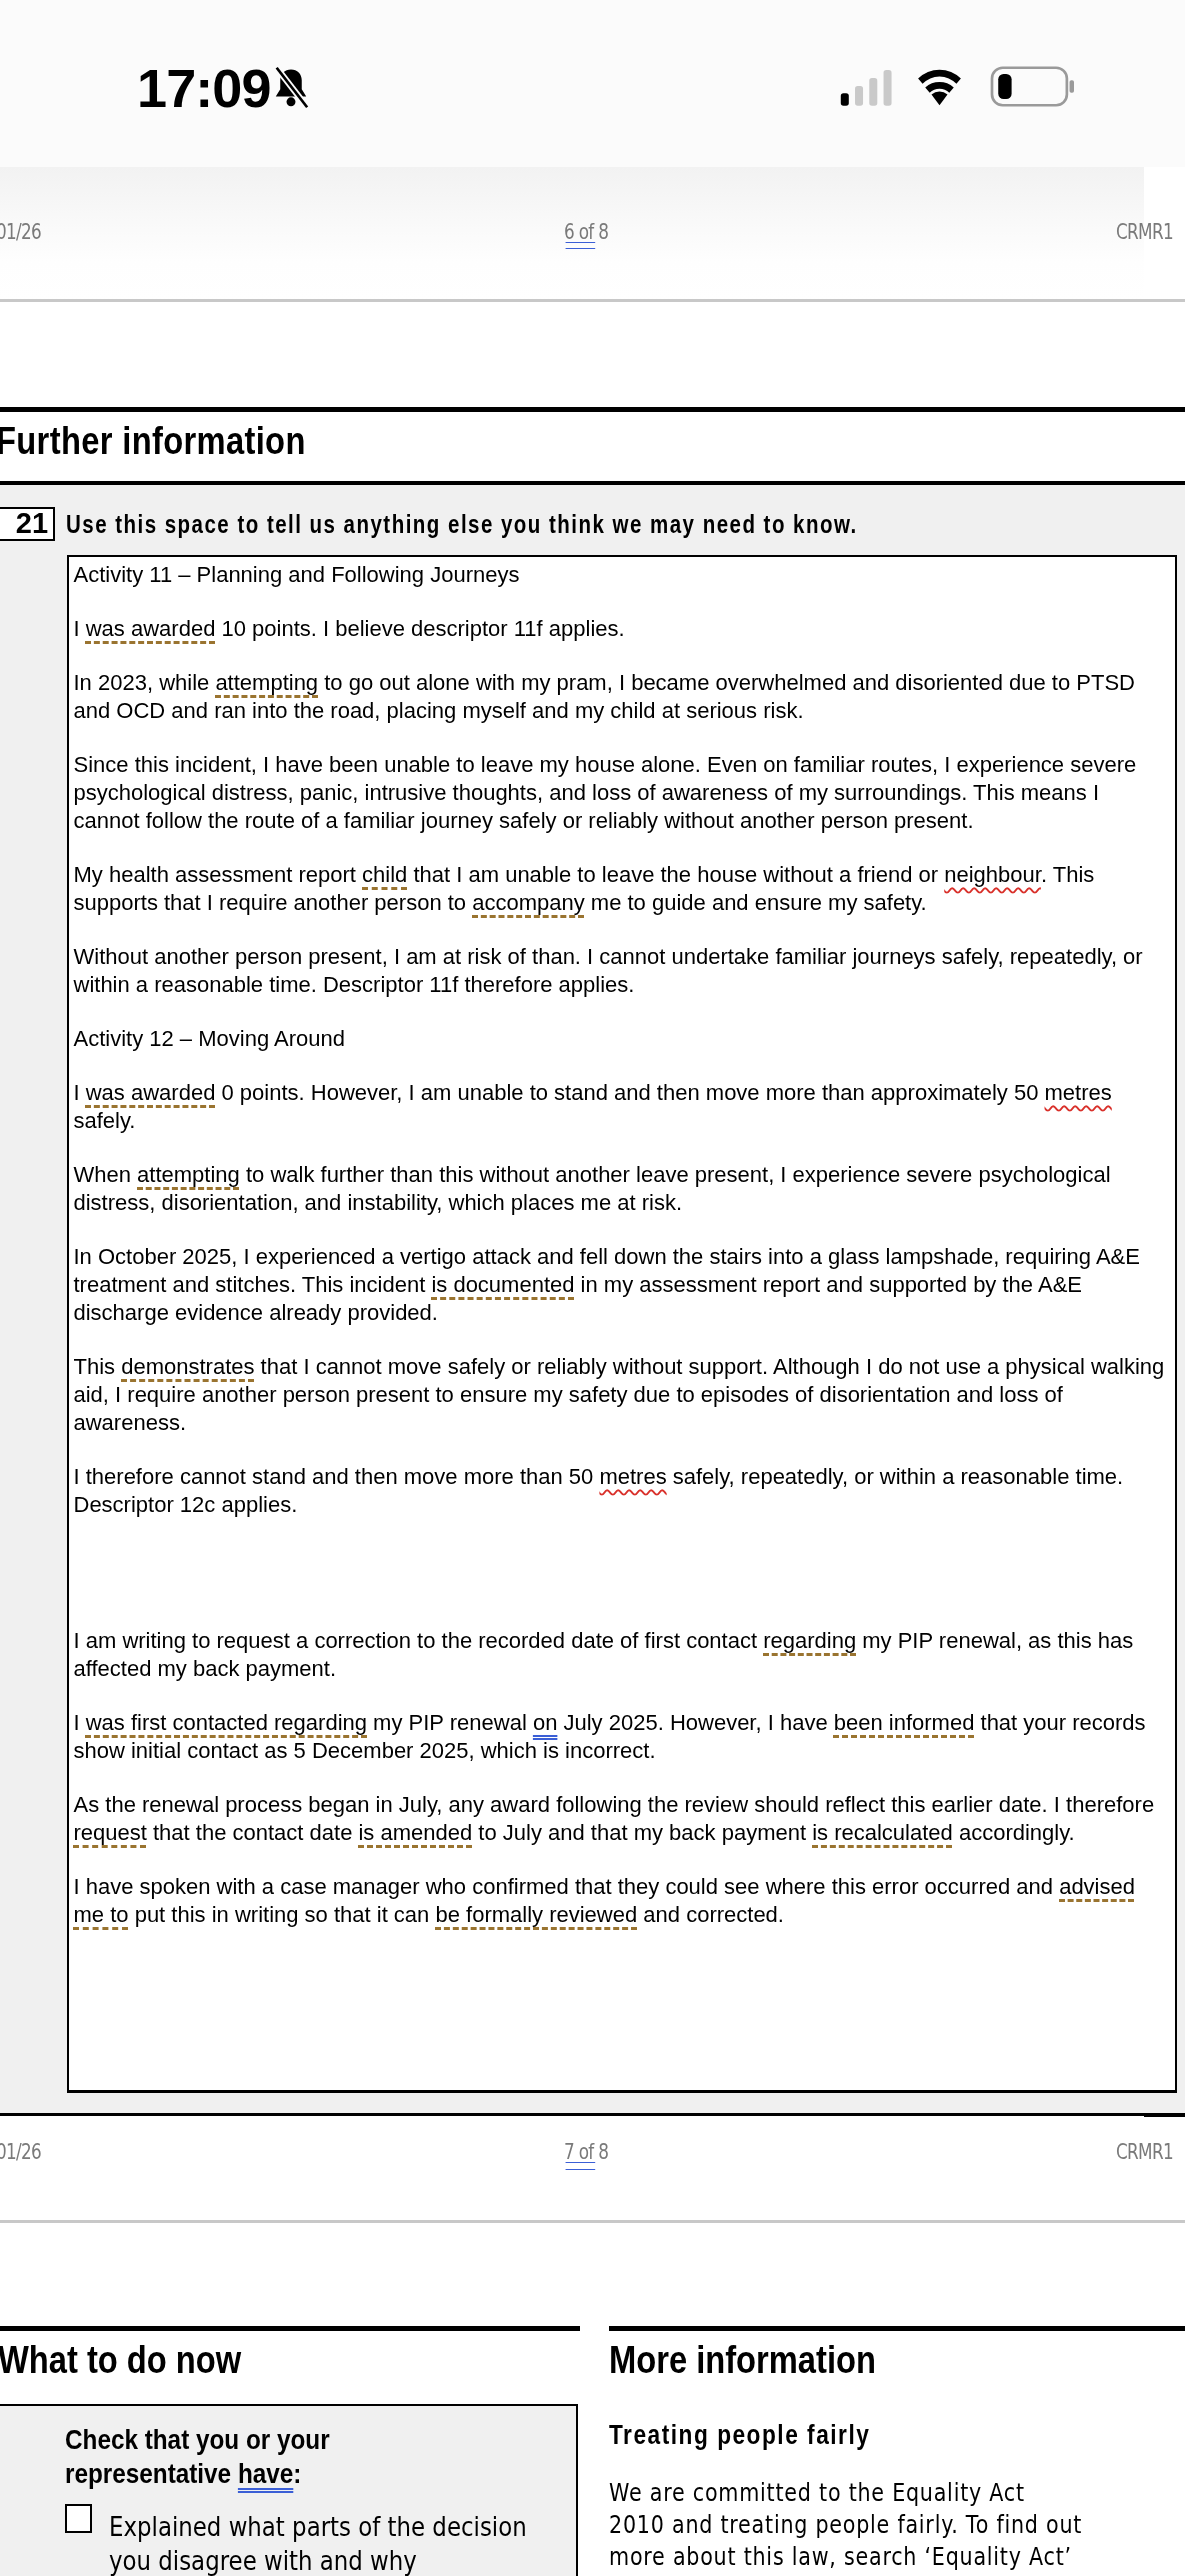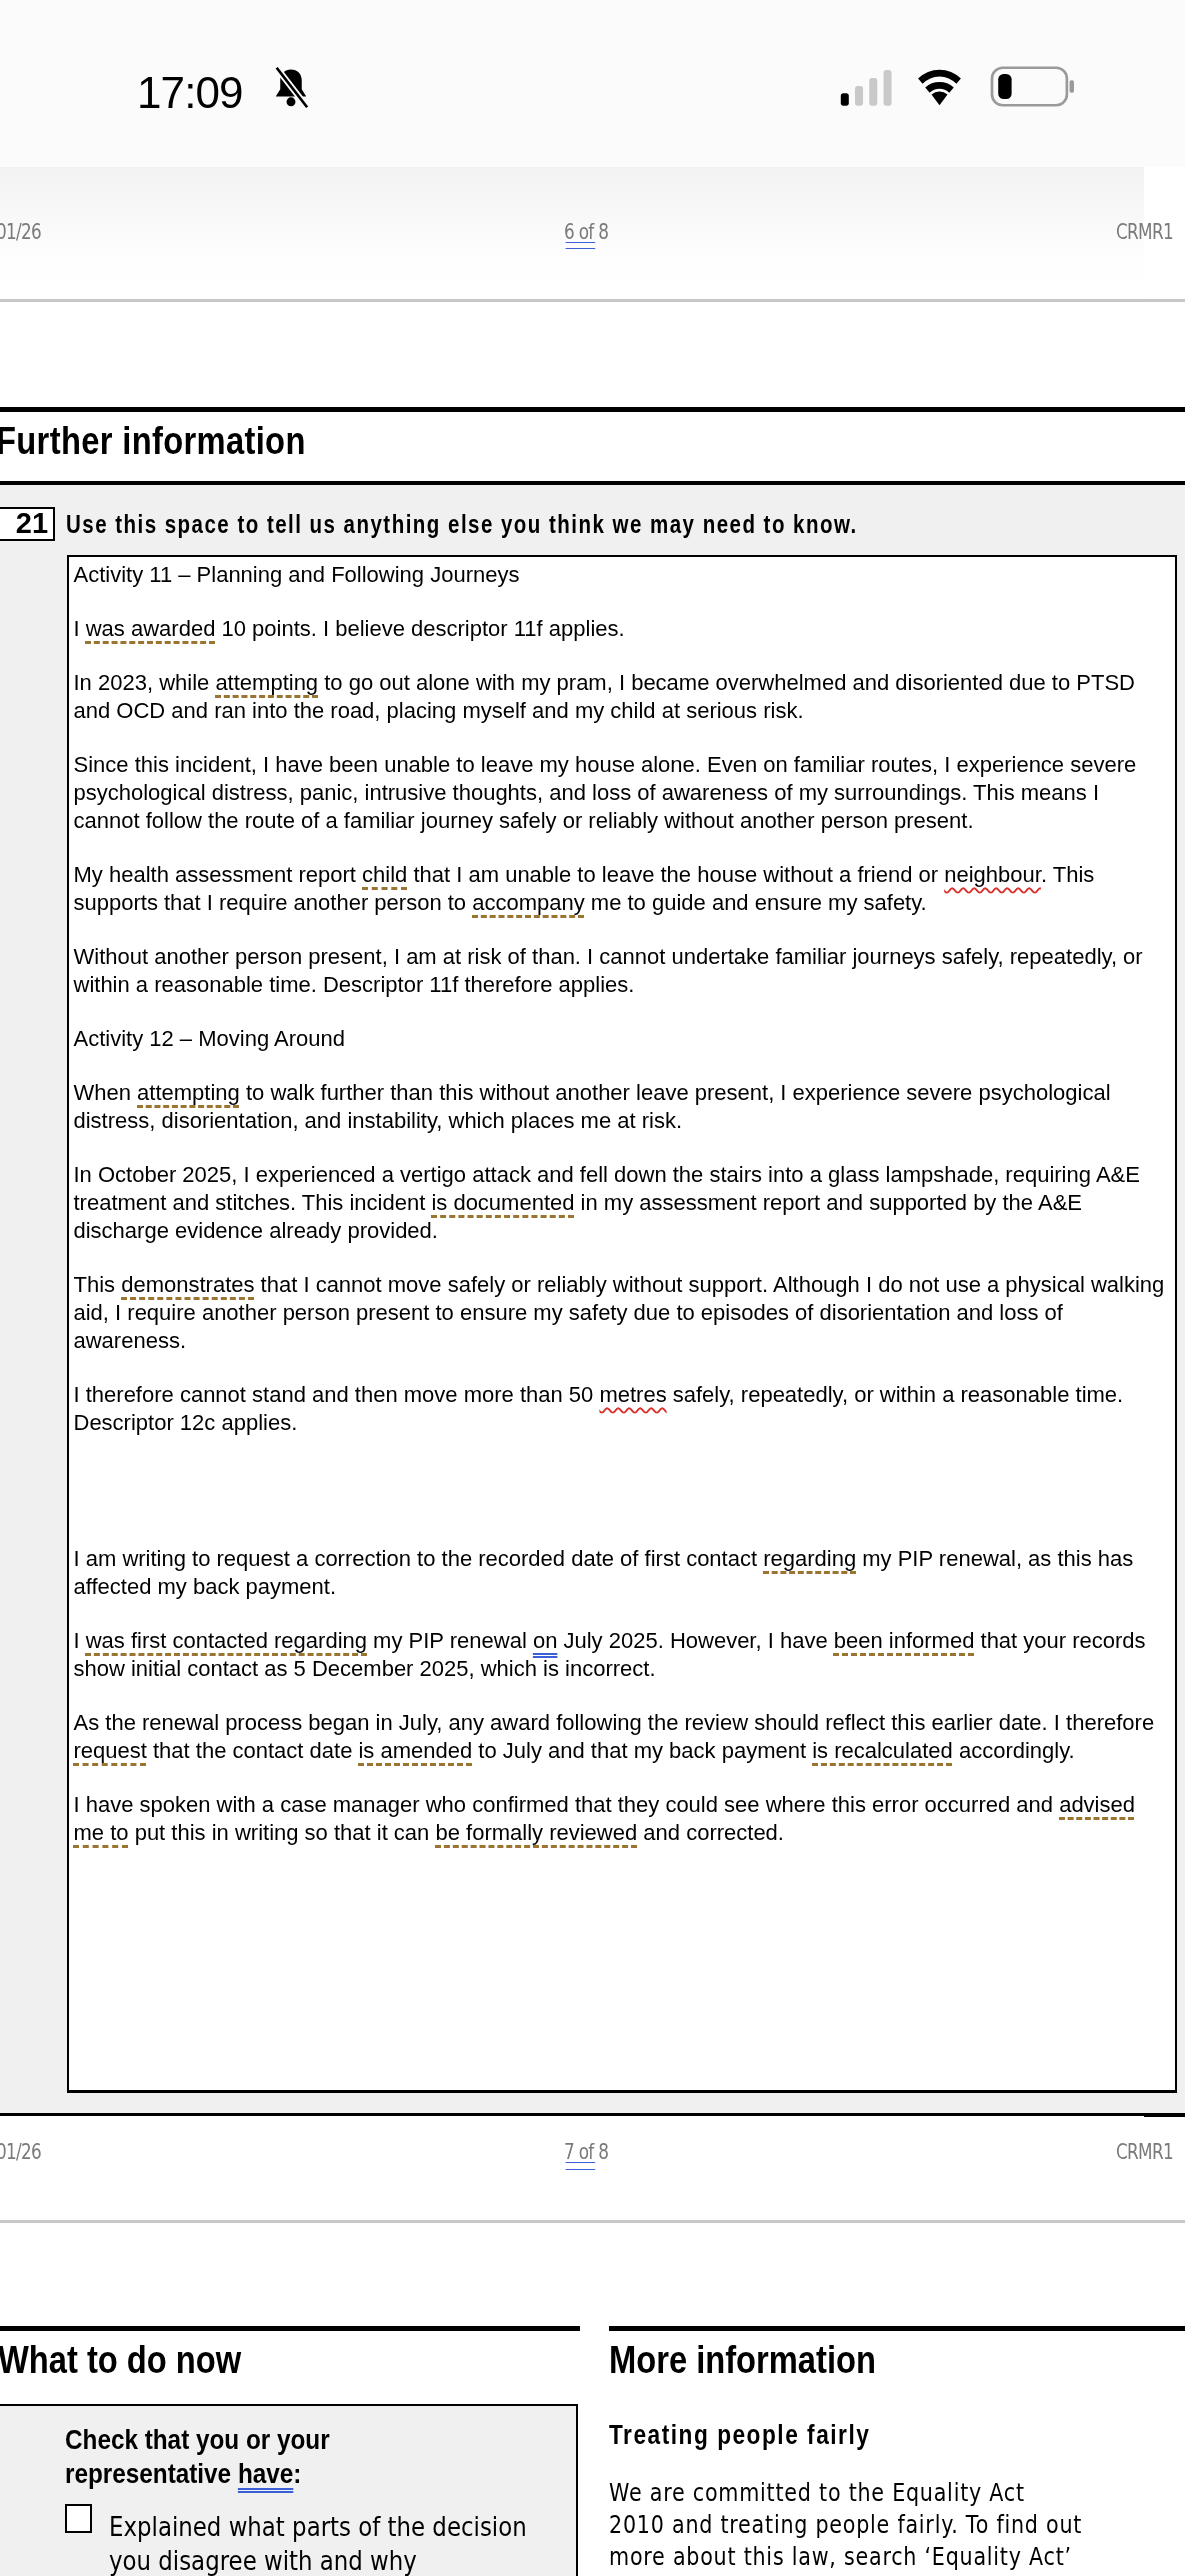--- a/index.html
+++ b/index.html
@@ -1,21 +1,21 @@
 <!DOCTYPE html>
 <html style="font-size:14.4px"><head>
 <meta charset="utf-8">
 <style>
   * { box-sizing: border-box; margin: 0; padding: 0; }
   html, body { width: 1186px; height: 2576px; overflow: hidden; background: #ffffff; }
   body { position: relative; font-family: "Liberation Sans", sans-serif; color: #000; }
 
   
   .status-bar { position: absolute; left: 0; top: 0; width: 1186px; height: 167px; background: #fbfbfb; }
-  .status-time { position: absolute; left: 137px; top: 68px; font-size: 44px; font-weight: 400; letter-spacing: -0.9px; font-family: "Liberation Sans", sans-serif; }
+  .status-time { position: absolute; left: 137px; top: 57px; font-size: 54px; font-weight: 700; letter-spacing: -0.9px; font-family: "Liberation Sans", sans-serif; }
   .bell-off { position: absolute; left: 271px; top: 66px; width: 40px; height: 43px; }
   .signal { position: absolute; left: 839px; top: 68px; width: 57px; height: 38px; }
   .wifi { position: absolute; left: 916px; top: 66px; width: 47px; height: 41px; }
   .battery { position: absolute; left: 990px; top: 66px; width: 86px; height: 41px; }
 
   
   .page-strip { position: absolute; left: 0; width: 1144px; height: 135px; background: linear-gradient(#f2f2f2, #fefefe 70%, #ffffff); }
   .page-strip .l, .page-strip .c, .page-strip .r { position: absolute; font-family: "DejaVu Sans", sans-serif; font-size: 21.6px; color: #7a7a7a; letter-spacing: -0.9px; transform: scaleX(0.78); transform-origin: left center; }
   .page-strip .l { left: -3.6px; }
   .page-strip .c { left: 564px; }
@@ -97,20 +97,21 @@
 <div class="q-text">Use this space to tell us anything else you think we may need to know.</div>
 
 <div class="answer-box">
   <p>Activity 11 – Planning and Following Journeys</p>
   <p><span>I </span><span class="g">was awarded</span><span> 10 points. I believe descriptor 11f applies.</span></p>
   <p><span>In 2023, while </span><span class="g">attempting</span><span> to go out alone with my pram, I became overwhelmed and disoriented due to PTSD and OCD and ran into the road, placing myself and my child at serious risk.</span></p>
   <p>Since this incident, I have been unable to leave my house alone. Even on familiar routes, I experience severe psychological distress, panic, intrusive thoughts, and loss of awareness of my surroundings. This means I cannot follow the route of a familiar journey safely or reliably without another person present.</p>
   <p><span>My health assessment report </span><span class="g">child</span><span> that I am unable to leave the house without a friend or </span><span class="sp">neighbour</span><span>. This supports that I require another person to </span><span class="g">accompany</span><span> me to guide and ensure my safety.</span></p>
   <p>Without another person present, I am at risk of than. I cannot undertake familiar journeys safely, repeatedly, or within a reasonable time. Descriptor 11f therefore applies.</p>
   <p>Activity 12 – Moving Around</p>
+  <p><span>I </span><span class="g">was awarded</span><span> 0 points. However, I am unable to stand and then move more than approximately 50 </span><span class="sp">metres</span><span> safely.</span></p>
   <p><span>When </span><span class="g">attempting</span><span> to walk further than this without another leave present, I experience severe psychological distress, disorientation, and instability, which places me at risk.</span></p>
   <p><span>In October 2025, I experienced a vertigo attack and fell down the stairs into a glass lampshade, requiring A&amp;E treatment and stitches. This incident </span><span class="g">is documented</span><span> in my assessment report and supported by the A&amp;E discharge evidence already provided.</span></p>
   <p><span>This </span><span class="g">demonstrates</span><span> that I cannot move safely or reliably without support. Although I do not use a physical walking aid, I require another person present to ensure my safety due to episodes of disorientation and loss of awareness.</span></p>
   <p><span>I therefore cannot stand and then move more than 50 </span><span class="sp">metres</span><span> safely, repeatedly, or within a reasonable time. Descriptor 12c applies.</span></p>
   <p class="gap"></p>
   <p><span>I am writing to request a correction to the recorded date of first contact </span><span class="g">regarding</span><span> my PIP renewal, as this has affected my back payment.</span></p>
   <p><span>I </span><span class="g">was first contacted regarding</span><span> my PIP renewal </span><span class="bl">on</span><span> July 2025. However, I have </span><span class="g">been informed</span><span> that your records show initial contact as 5 December 2025, which is incorrect.</span></p>
   <p><span>As the renewal process began in July, any award following the review should reflect this earlier date. I therefore </span><span class="g">request</span><span> that the contact date </span><span class="g">is amended</span><span> to July and that my back payment </span><span class="g">is recalculated</span><span> accordingly.</span></p>
   <p><span>I have spoken with a case manager who confirmed that they could see where this error occurred and </span><span class="g">advised me to</span><span> put this in writing so that it can </span><span class="g">be formally reviewed</span><span> and corrected.</span></p>
 </div>

